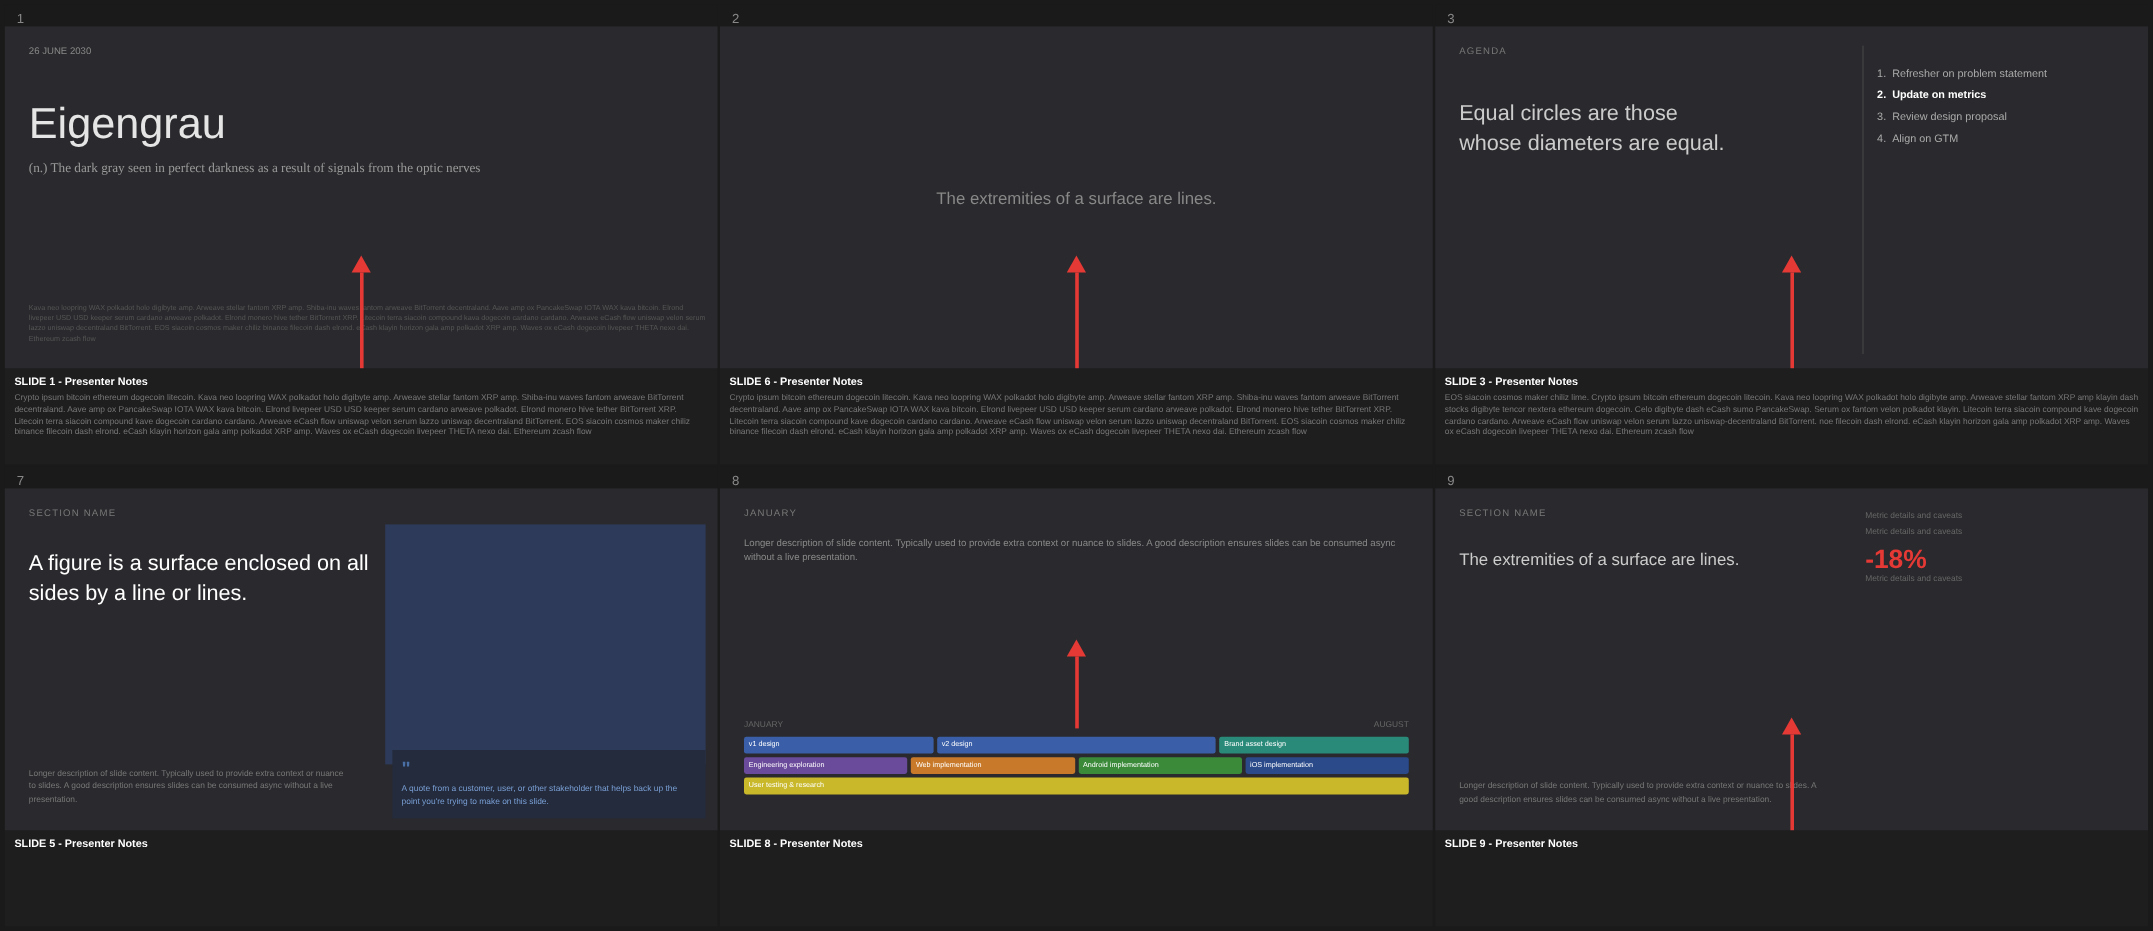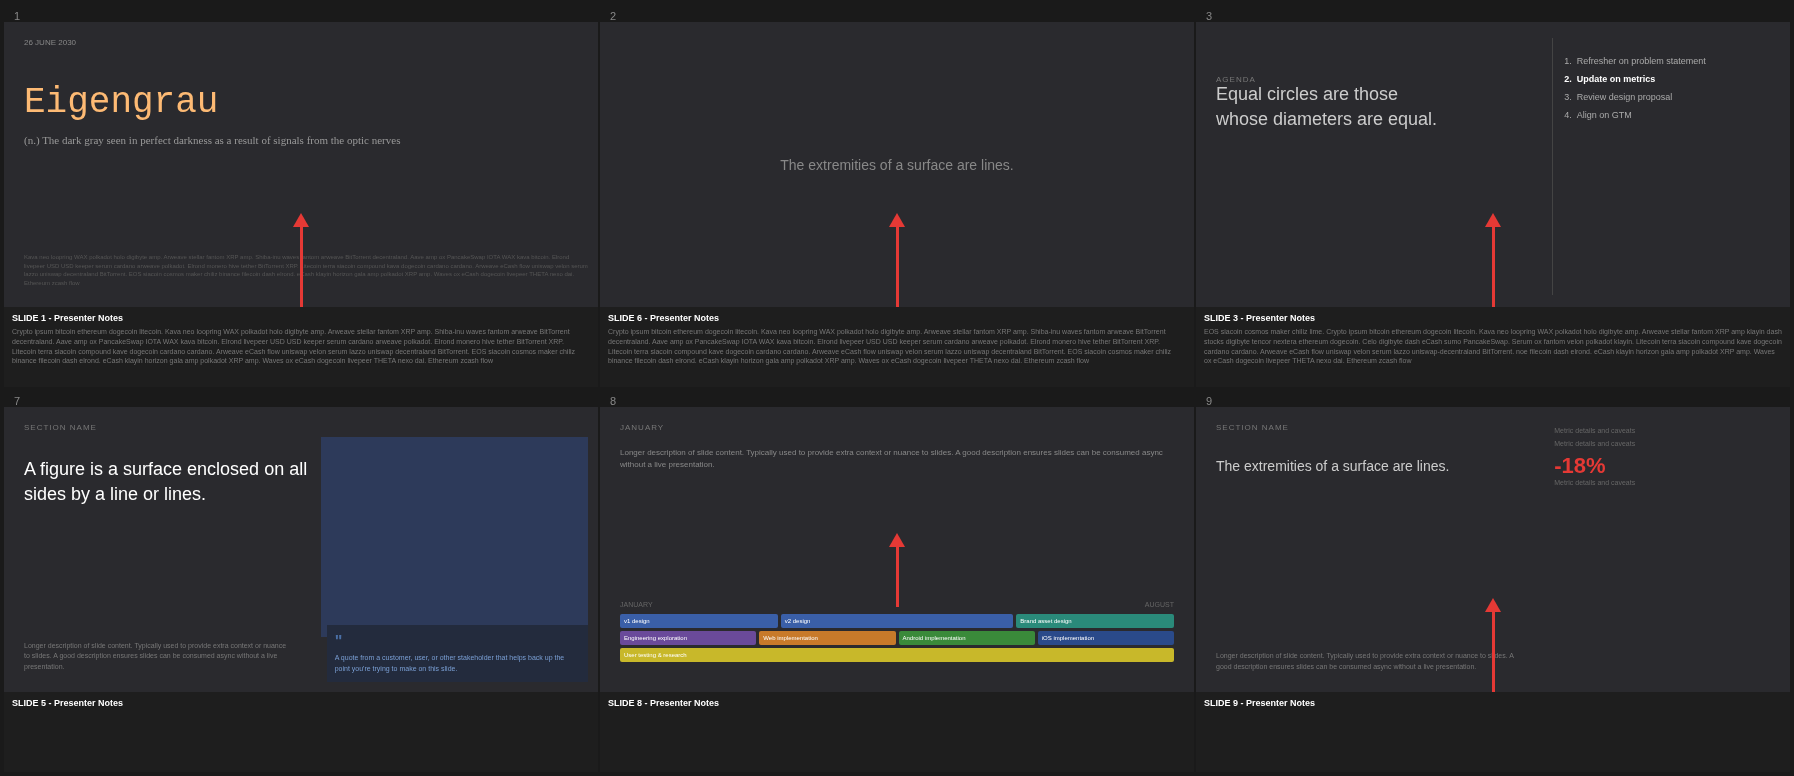--- a/index.html
+++ b/index.html
@@ -74,27 +74,27 @@
     
     .slide1-date {
       color: #888;
       font-size: 8px;
       position: absolute;
       top: 16px;
       left: 20px;
     }
 
     .slide1-title {
-      color: #fdba74;
+      color: #e5e5e5;
       font-size: 36px;
       font-weight: 300;
       position: absolute;
       top: 60px;
       left: 20px;
-      font-family: Liberation Mono, monospace;
+      font-family: Liberation Sans, sans-serif;
     }
 
     .slide1-subtitle {
       color: #999;
       font-size: 11px;
       position: absolute;
       top: 110px;
       left: 20px;
       line-height: 1.5;
       font-family: Liberation Serif, serif;
@@ -123,21 +123,20 @@
     }
 
     
     .slide3-agenda-label {
       color: #777;
       font-size: 8px;
       position: absolute;
       top: 16px;
       left: 20px;
       letter-spacing: 1px;
-      margin-top: 37px;
     }
 
     .slide3-title {
       color: #ccc;
       font-size: 18px;
       position: absolute;
       top: 60px;
       left: 20px;
       line-height: 1.4;
       width: 55%;

